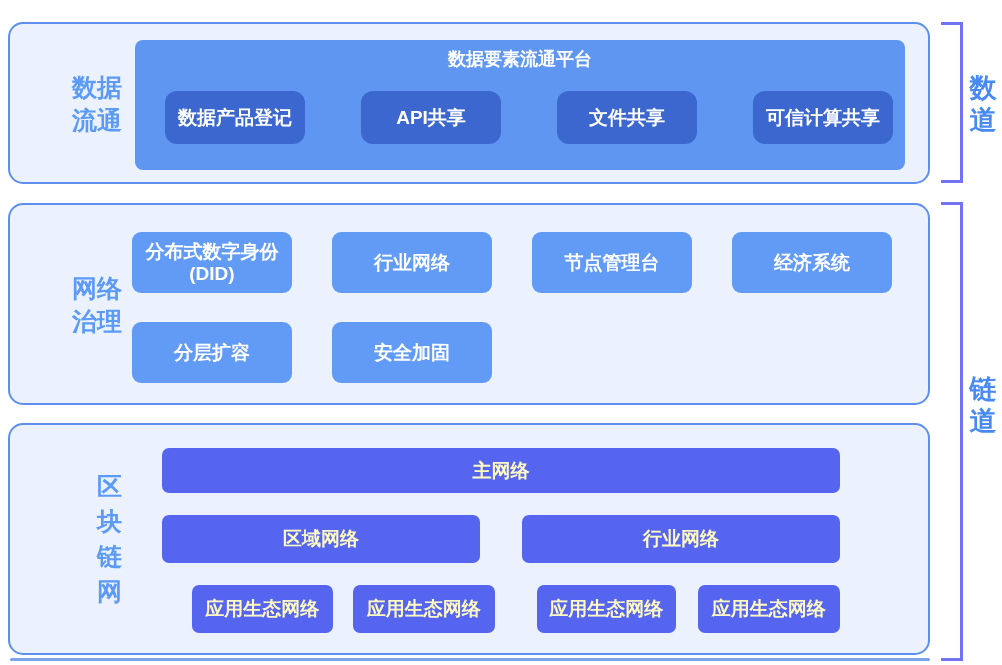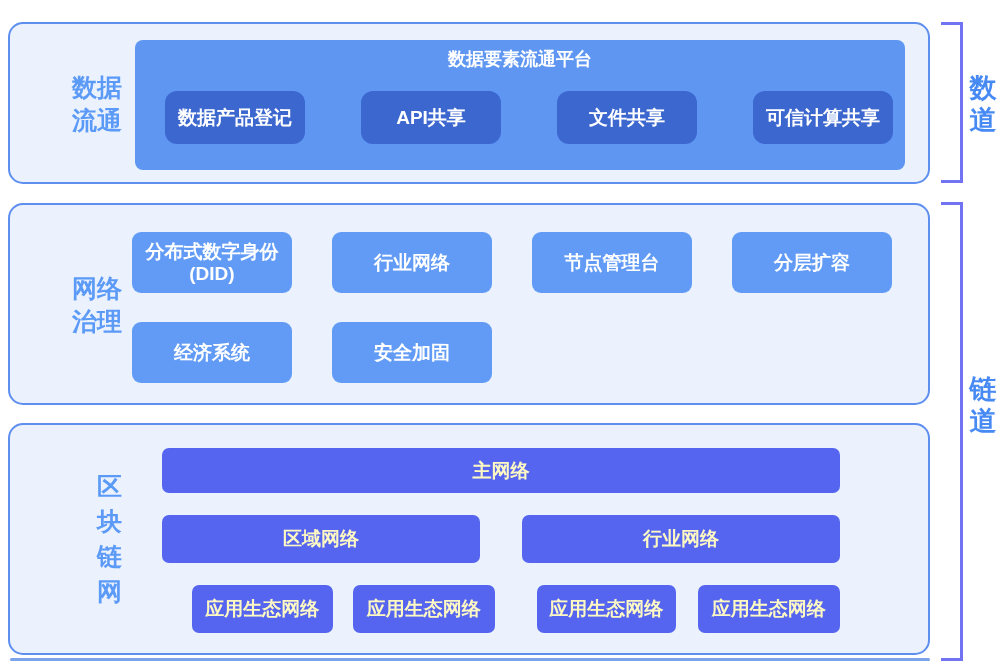--- a/index.html
+++ b/index.html
@@ -108,22 +108,22 @@
   </div>
 
   <div class="panel panel-2">
     <div class="sec-label">网络
 治理</div>
     <div class="gov-grid">
       <div class="gbtn">分布式数字身份
 (DID)</div>
       <div class="gbtn">行业网络</div>
       <div class="gbtn">节点管理台</div>
+      <div class="gbtn">经济系统</div>
       <div class="gbtn">分层扩容</div>
-      <div class="gbtn">经济系统</div>
       <div class="gbtn">安全加固</div>
     </div>
   </div>
 
   <div class="panel panel-3">
     <div class="sec-label">区
 块
 链
 网</div>
     <div class="bc-content">

